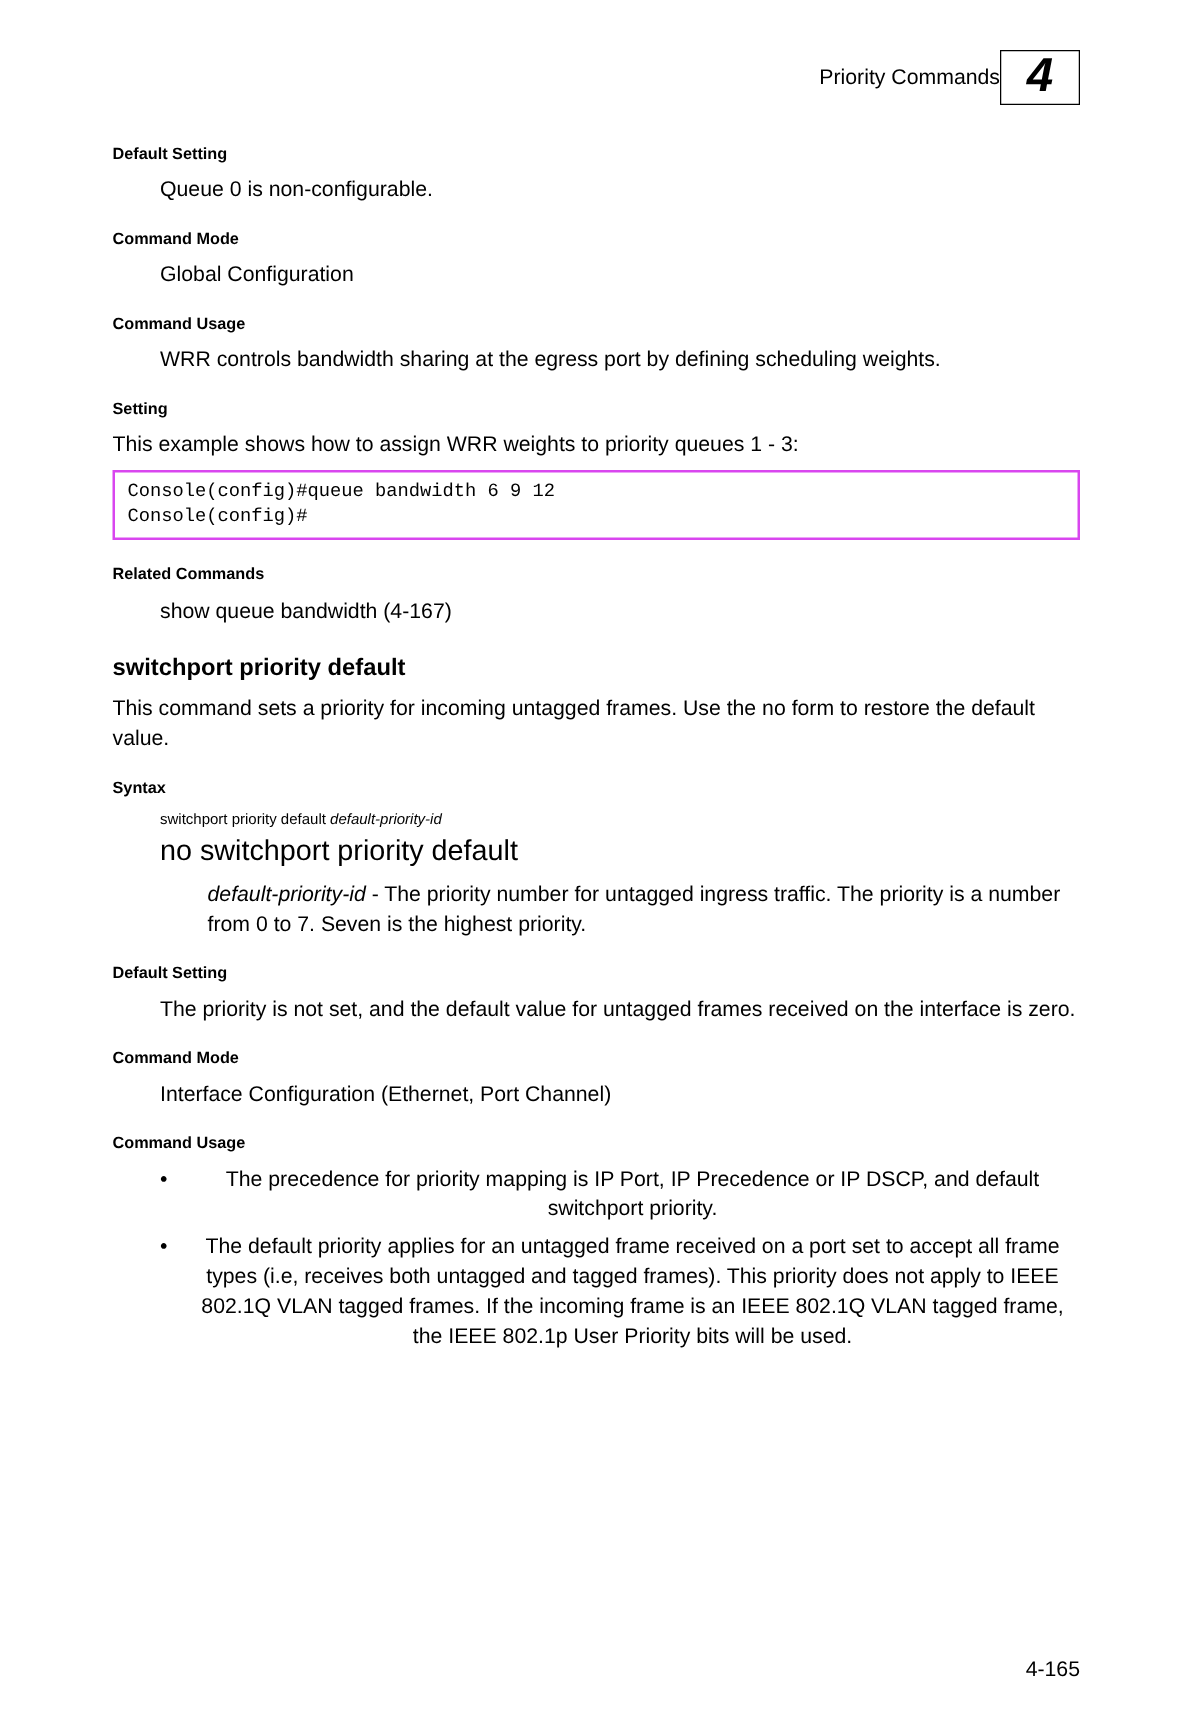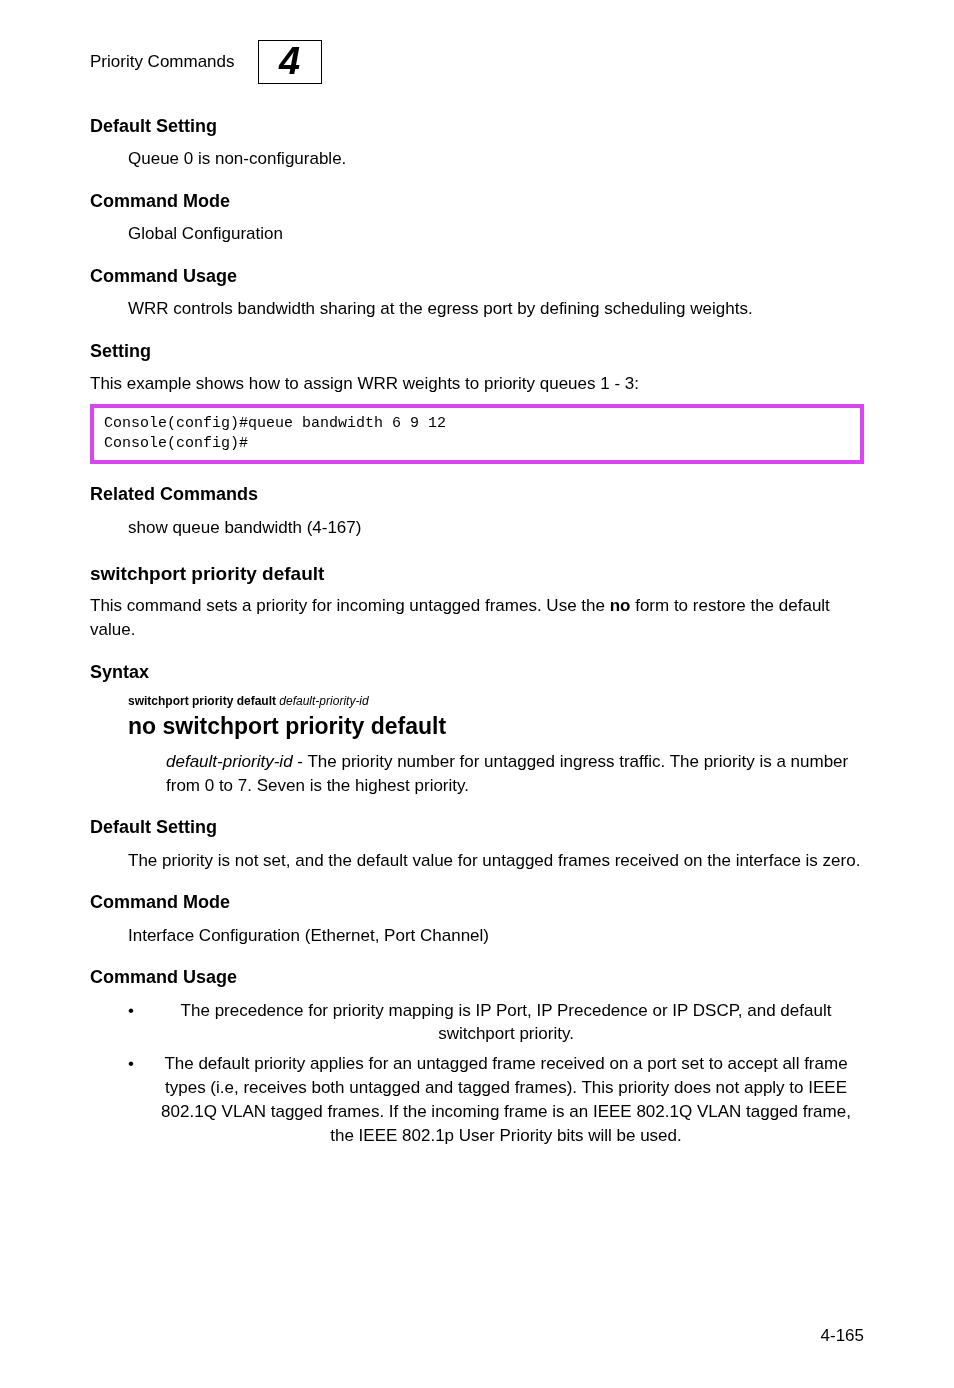--- a/index.html
+++ b/index.html
@@ -9,42 +9,43 @@
       width: 954px;
       height: 1388px;
       padding: 40px 90px 40px 90px;
       color: #000;
       font-size: 17px;
       line-height: 1.4;
       position: relative;
     }
     .header-row {
       display: flex;
+      justify-content: flex-end;
       align-items: center;
-      gap: 23px;
+      gap: 0;
       margin-bottom: 30px;
     }
     .header-text {
       font-size: 17px;
     }
     .chapter-box {
       width: 64px;
       height: 44px;
       border: 1px solid #000;
       display: flex;
       align-items: center;
       justify-content: center;
       font-size: 38px;
       font-weight: 900;
       font-style: italic;
       font-family: Arial, Helvetica, sans-serif;
     }
     .section-head {
       font-weight: bold;
-      font-size: 18px;
+      font-size: 13px;
       margin-top: 18px;
       margin-bottom: 8px;
     }
     .sub-head {
       font-weight: bold;
       font-size: 19px;
       margin-top: 22px;
       margin-bottom: 6px;
     }
     .indent {
@@ -64,21 +65,21 @@
     .syntax-line2 {
       padding-left: 38px;
       margin-bottom: 8px;
       font-size: 23px;
     }
     .syntax-desc {
       padding-left: 76px;
       margin-bottom: 4px;
     }
     .code-block {
-      border: 4px solid #d946ef;
+      border: 2px solid #d946ef;
       padding: 6px 10px;
       font-family: "Courier New", Courier, monospace;
       font-size: 15px;
       margin-top: 8px;
       white-space: pre;
       line-height: 1.35;
     }
     ul.bullets {
       list-style: none;
       padding-left: 38px;
@@ -91,21 +92,21 @@
       margin-bottom: 6px;
     }
     ul.bullets li::before {
       content: "•";
       position: absolute;
       left: 0;
       top: 0;
       font-size: 17px;
     }
     .italic { font-style: italic; }
-    .bold { font-weight: bold; text-align: right; }
+    .bold { font-weight: normal; text-align: right; }
     .page-num {
       position: absolute;
       bottom: 40px;
       right: 90px;
       font-size: 17px;
     }
   </style>
 </head>
 <body>
 

